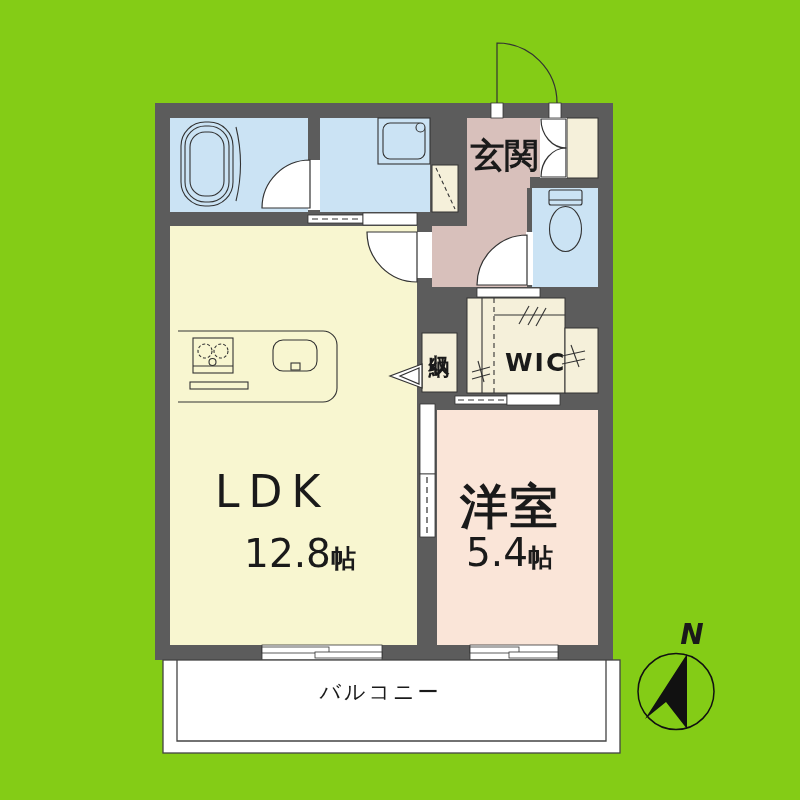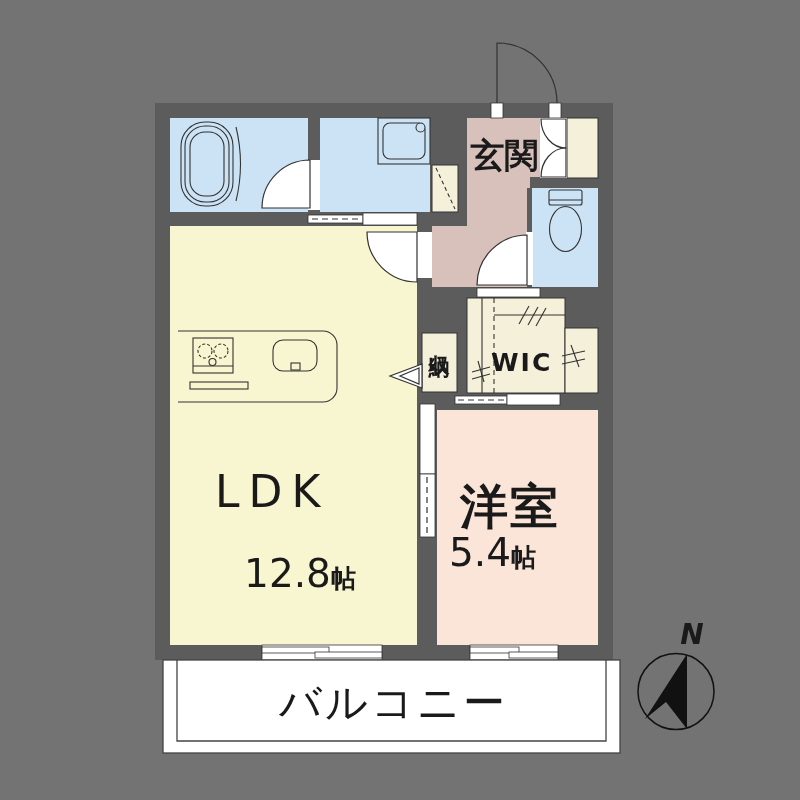--- a/index.html
+++ b/index.html
@@ -1,30 +1,30 @@
 <!DOCTYPE html>
 <html><head>
 <meta charset="utf-8">
 <style>
   html,body{margin:0;padding:0;background:#ffffff;}
   .canvas{
-    position:relative;width:800px;height:800px;background:#737373;overflow:hidden;
+    position:relative;width:800px;height:800px;background:#84cc16;overflow:hidden;
     font-family:"DejaVu Sans","Liberation Sans",sans-serif;color:#1a1a1a;
   }
   .canvas svg{position:absolute;left:0;top:0;}
   .label{position:absolute;color:#1a1a1a;line-height:1;white-space:nowrap;}
   .lbl-genkan{left:462px;top:138px;width:85px;text-align:center;font-size:34px;font-weight:600;}
   .lbl-ldk{left:215px;top:470px;width:170px;font-size:44px;font-weight:500;letter-spacing:9px;}
-  .lbl-ldk-area{left:215px;top:554px;width:170px;text-align:center;font-size:39px;font-weight:500;}
+  .lbl-ldk-area{left:215px;top:534px;width:170px;text-align:center;font-size:39px;font-weight:500;}
   .lbl-bed{left:460px;top:482px;width:100px;text-align:center;font-size:48px;font-weight:600;letter-spacing:2px;}
-  .lbl-bed-area{left:436px;top:533px;width:100px;text-align:right;font-size:39px;font-weight:500;}
+  .lbl-bed-area{left:466px;top:533px;width:100px;text-align:left;font-size:39px;font-weight:500;}
   .unit{font-size:25px;font-weight:600;}
-  .lbl-wic{left:491px;top:350px;width:56px;text-align:center;font-size:25px;font-weight:700;letter-spacing:2px;}
+  .lbl-wic{left:505px;top:350px;width:56px;text-align:center;font-size:25px;font-weight:700;letter-spacing:2px;}
   .lbl-storage{left:428px;top:338px;height:58px;writing-mode:vertical-rl;text-orientation:upright;font-size:21px;font-weight:600;letter-spacing:2px;}
-  .lbl-balcony{left:163px;top:682px;width:435px;text-align:center;font-size:42px;font-weight:500;letter-spacing:3px;padding-left:13px;}
+  .lbl-balcony{left:163px;top:682px;width:435px;text-align:center;font-size:21px;font-weight:500;letter-spacing:3px;}
   .lbl-north{left:662px;top:621px;width:60px;text-align:center;font-size:28px;font-weight:700;font-style:italic;}
 </style>
 </head>
 <body>
 
 <div class="canvas">
 
 <svg width="800" height="800" viewBox="0 0 800 800">
 
   <g>

